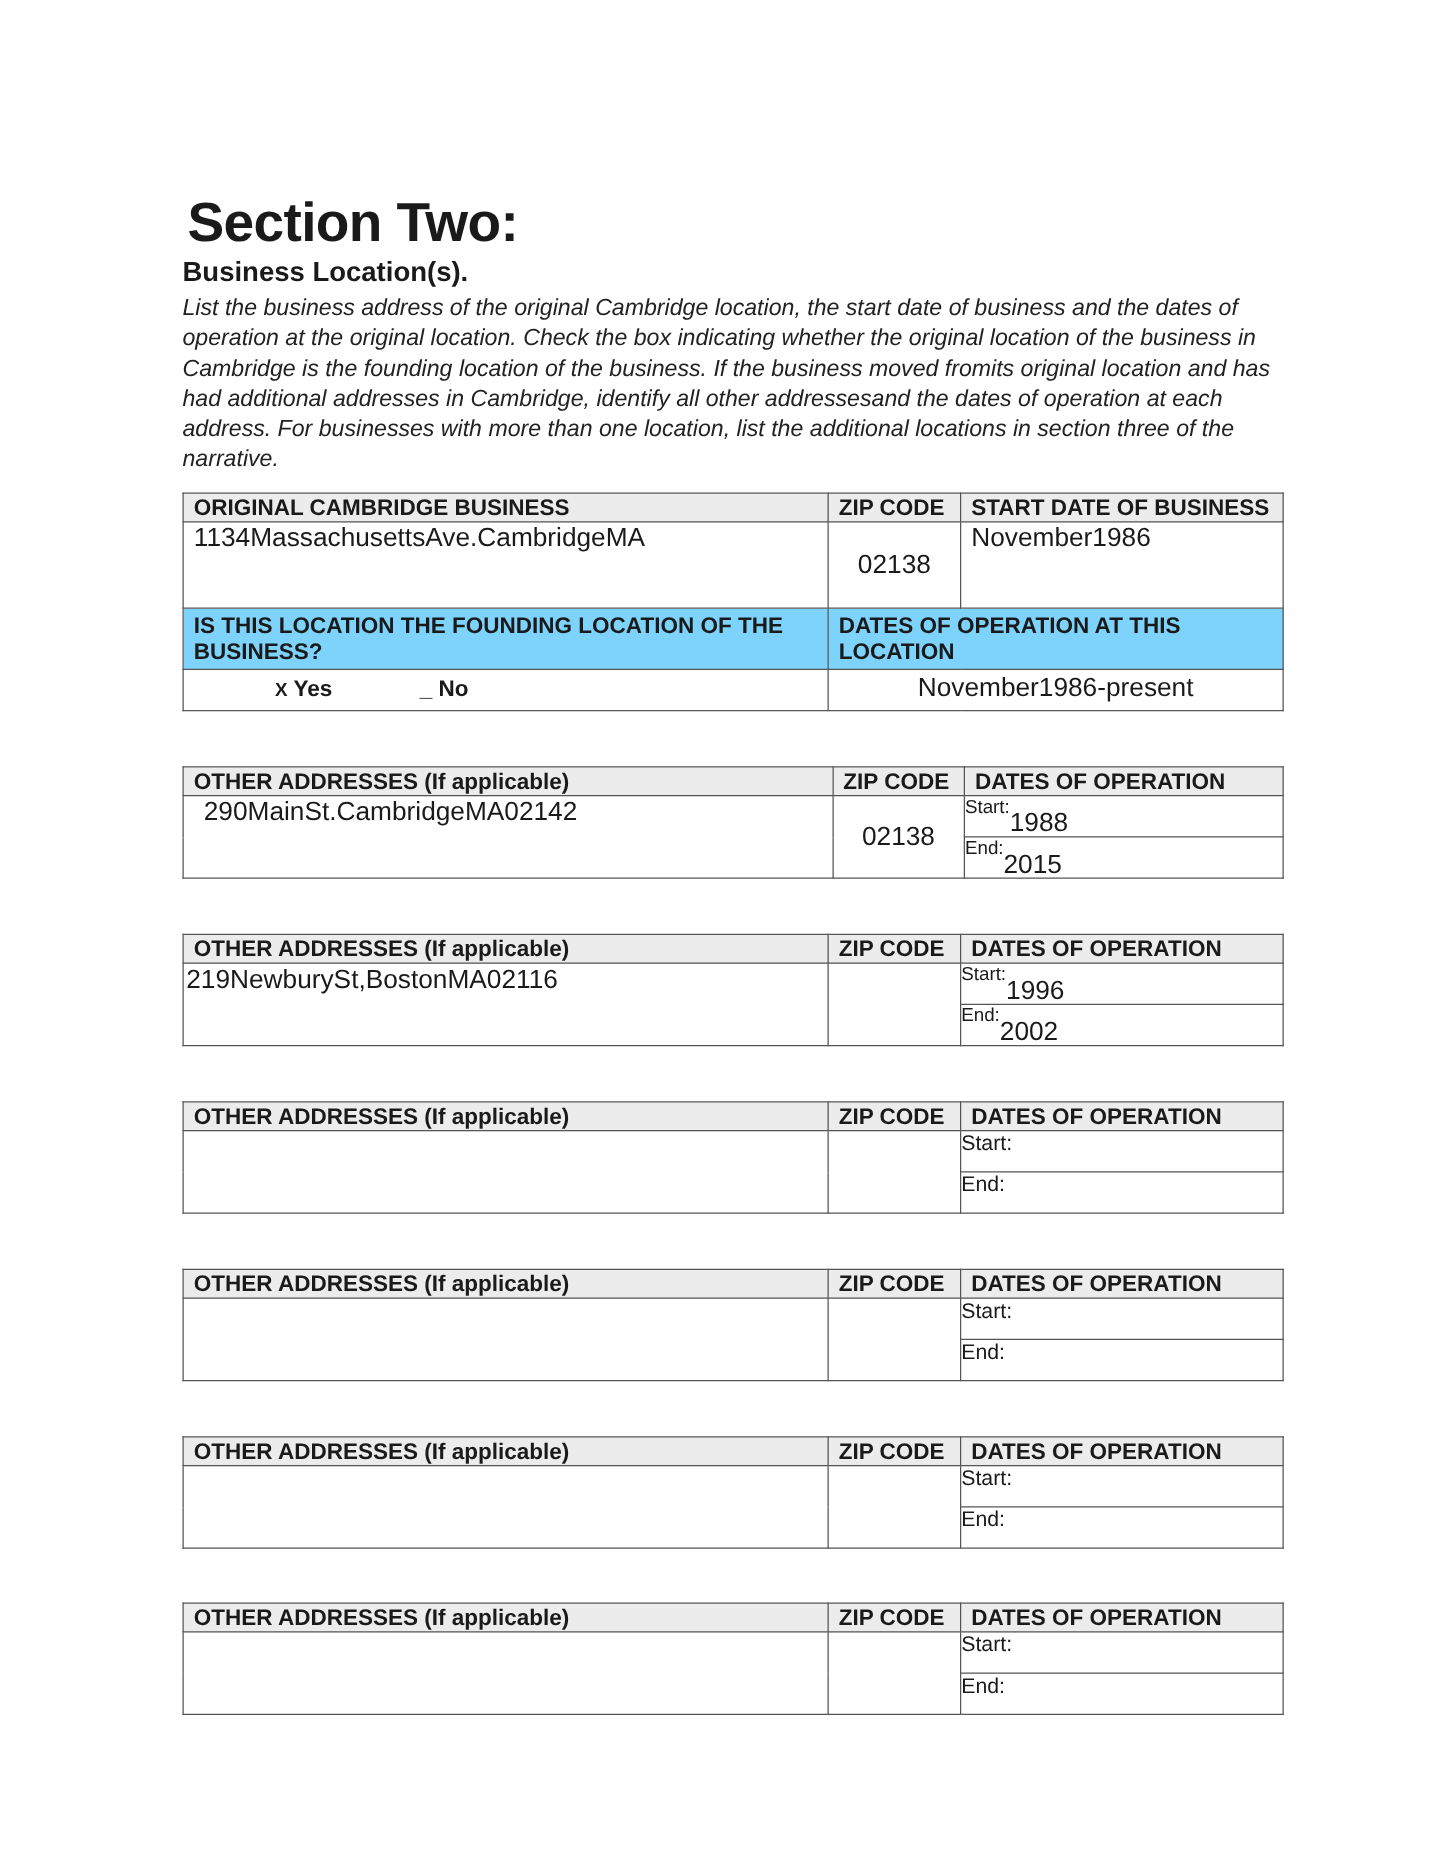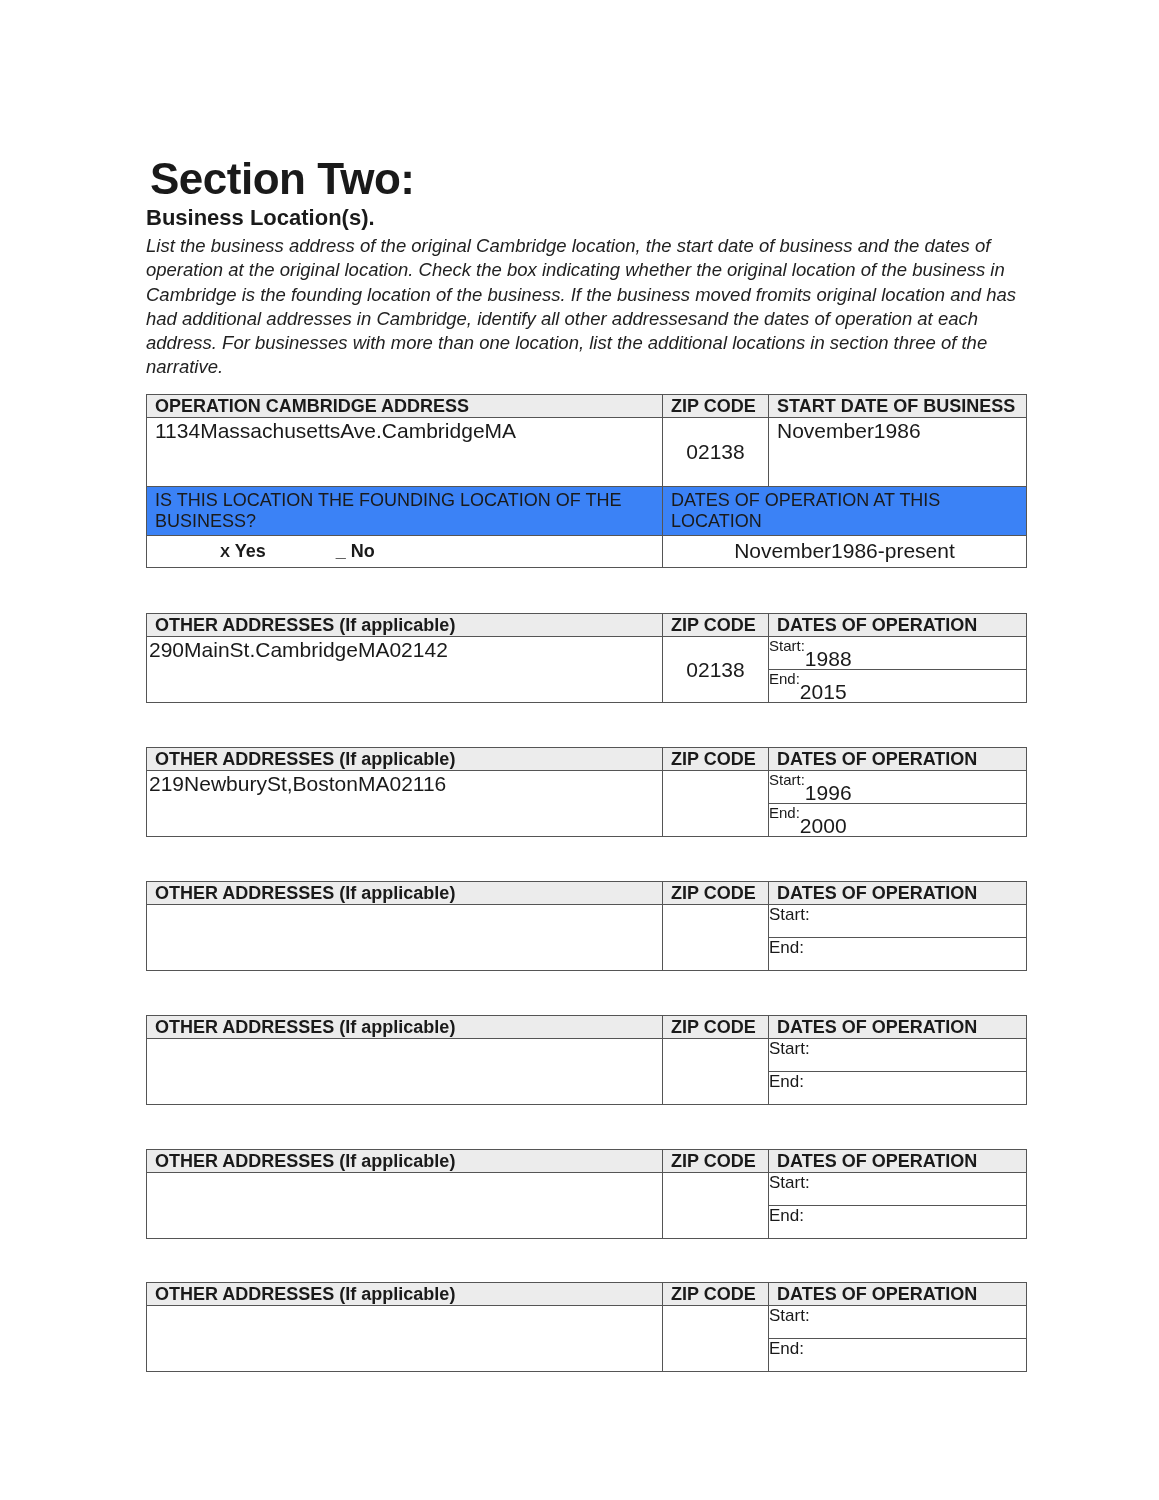--- a/index.html
+++ b/index.html
@@ -11,35 +11,35 @@
   td { border:1.5px solid #555; padding:0 8px; vertical-align:top; }
   .hdr td { background:#ececec; font-weight:bold; font-size:18px; height:22px; line-height:22px; }
   .c1 { width:499px; }
   .c2 { width:89px; }
   .c3 { width:241px;margin-top:32px; }
   .val { font-size:21px; line-height:26px; }
   .zip { text-align:center; vertical-align:middle; font-size:21px; }
   .sub { font-size:15px; vertical-align:top; }
   .dt { height:32px; padding:0 0 0 0; }
   .dt span.num { font-size:21px; position:relative; top:10px; }
-  .founding td.q { background:#3b82f6; font-weight:normal; font-size:18px; line-height:21px; padding:3px 8px; }
+  .founding td.q { background:#7dd3fc; font-weight:bold; font-size:18px; line-height:21px; padding:3px 8px; }
   .yes-no { font-size:18px; line-height:30px; padding-left:73px;font-weight:bold; }
   .center { text-align:center; font-size:21px; line-height:30px; }
 </style>
 </head>
 <body>
 
 <h1 class="title">Section Two:</h1>
 <h2 class="subtitle">Business Location(s).</h2>
 <p class="intro">List the business address of the original Cambridge location, the start date of business and the dates of operation at the original location. Check the box indicating whether the original location of the business in Cambridge is the founding location of the business. If the business moved fromits original location and has had additional addresses in Cambridge, identify all other addressesand the dates of operation at each address. For businesses with more than one location, list the additional locations in section three of the narrative.</p>
 
 <table style="top:394px;">
   <tbody>
       <tr class="hdr">
-    <td class="c1">OPERATION CAMBRIDGE ADDRESS</td>
+    <td class="c1">ORIGINAL CAMBRIDGE BUSINESS</td>
     <td class="c2">ZIP CODE</td>
     <td class="c3">START DATE OF BUSINESS</td>
   </tr>
   <tr style="height:69px;">
     <td class="val">1134MassachusettsAve.CambridgeMA</td>
     <td class="zip">02138</td>
     <td class="val" style="padding-left:8px;">November1986</td>
   </tr>
   <tr class="founding">
     <td class="q">IS THIS LOCATION THE FOUNDING LOCATION OF THE BUSINESS?</td>
@@ -57,21 +57,21 @@
   </table>
 
 <table style="top:613px;">
   <tbody>
       <tr class="hdr">
     <td class="c1">OTHER ADDRESSES (If applicable)</td>
     <td class="c2">ZIP CODE</td>
     <td class="c3">DATES OF OPERATION</td>
   </tr>
   <tr>
-    <td class="c1 val" rowspan="2" style="padding-left:2px;">290MainSt.CambridgeMA02142</td>
+    <td class="c1 val" rowspan="2" style="padding-left:16px;">290MainSt.CambridgeMA02142</td>
     <td class="zip" rowspan="2">02138</td>
     <td class="dt"><span class="sub">Start:</span><span class="num">1988</span></td>
   </tr>
   <tr>
     <td class="dt"><span class="sub">End:</span><span class="num">2015</span></td>
   </tr>
 </tbody>
   </table>
 
 <table style="top:747px;">
@@ -80,21 +80,21 @@
     <td class="c1">OTHER ADDRESSES (If applicable)</td>
     <td class="c2">ZIP CODE</td>
     <td class="c3">DATES OF OPERATION</td>
   </tr>
   <tr>
     <td class="c1 val" rowspan="2" style="padding-left:2px;">219NewburySt,BostonMA02116</td>
     <td class="zip" rowspan="2"></td>
     <td class="dt"><span class="sub">Start:</span><span class="num">1996</span></td>
   </tr>
   <tr>
-    <td class="dt"><span class="sub">End:</span><span class="num">2000</span></td>
+    <td class="dt"><span class="sub">End:</span><span class="num">2002</span></td>
   </tr>
 </tbody>
   </table>
 
 <table style="top:881px;">
   <tbody>
       <tr class="hdr">
     <td class="c1">OTHER ADDRESSES (If applicable)</td>
     <td class="c2">ZIP CODE</td>
     <td class="c3">DATES OF OPERATION</td>

